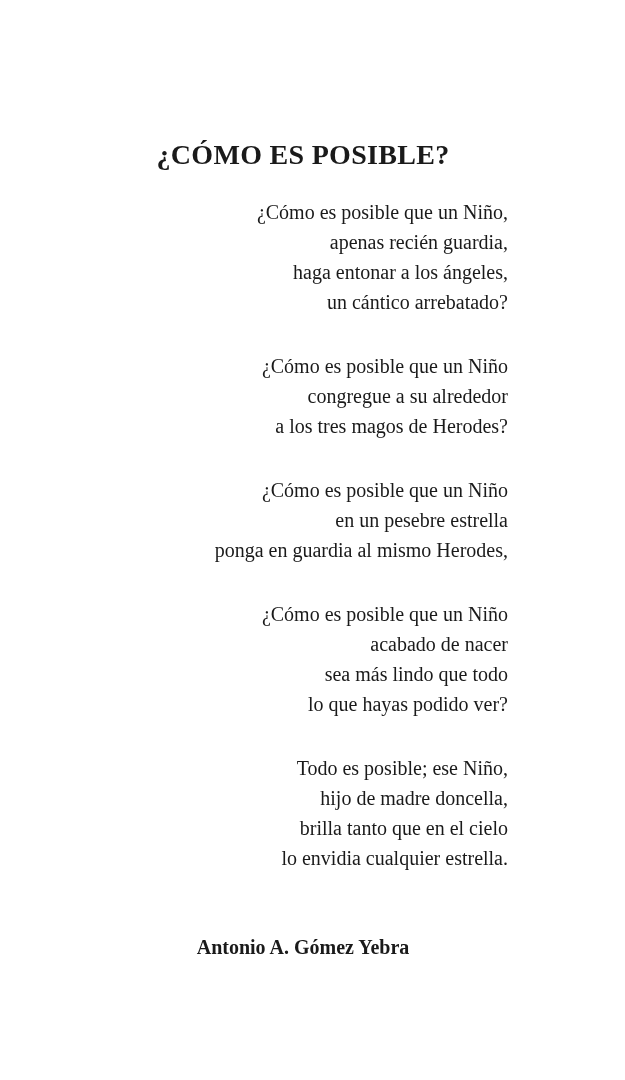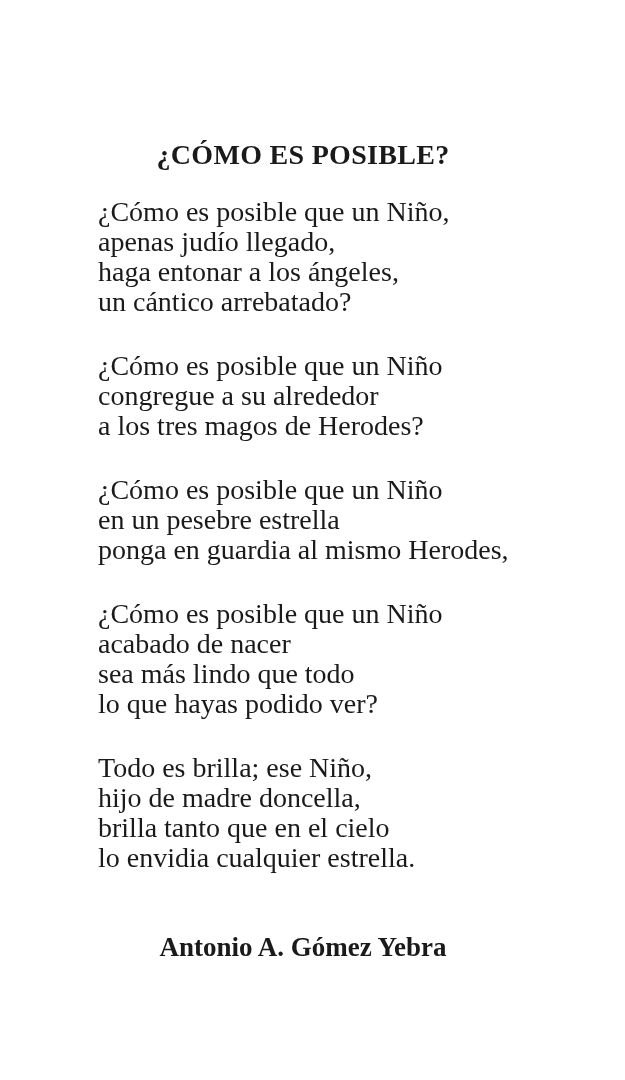--- a/index.html
+++ b/index.html
@@ -29,44 +29,45 @@
     margin: 0 0 25px 0;
     text-align: center;
     letter-spacing: 0.3px;
     white-space: nowrap;
   }
   .stanza {
     margin: 0 0 34px 0;
   }
   .poem-line {
     margin: 0;
-    font-size: 28px;
+    font-size: 20px;
     line-height: 30px;
     white-space: nowrap;
+    text-align: right;
   }
   .poem-author {
-    font-size: 27px;
+    font-size: 20px;
     font-weight: bold;
     line-height: 33px;
     margin-top: 58px;
     text-align: center;
     white-space: nowrap;
   }
 </style>
 </head>
 <body>
 
 <div class="page">
   <div class="content">
 
     <h1 class="poem-title">¿CÓMO ES POSIBLE?</h1>
 
     <div class="stanza">
       <p class="poem-line">¿Cómo es posible que un Niño,</p>
-      <p class="poem-line">apenas judío llegado,</p>
+      <p class="poem-line">apenas recién guardia,</p>
       <p class="poem-line">haga entonar a los ángeles,</p>
       <p class="poem-line">un cántico arrebatado?</p>
     </div>
 
     <div class="stanza">
       <p class="poem-line">¿Cómo es posible que un Niño</p>
       <p class="poem-line">congregue a su alrededor</p>
       <p class="poem-line">a los tres magos de Herodes?</p>
     </div>
 
@@ -77,21 +78,21 @@
     </div>
 
     <div class="stanza">
       <p class="poem-line">¿Cómo es posible que un Niño</p>
       <p class="poem-line">acabado de nacer</p>
       <p class="poem-line">sea más lindo que todo</p>
       <p class="poem-line">lo que hayas podido ver?</p>
     </div>
 
     <div class="stanza">
-      <p class="poem-line">Todo es brilla; ese Niño,</p>
+      <p class="poem-line">Todo es posible; ese Niño,</p>
       <p class="poem-line">hijo de madre doncella,</p>
       <p class="poem-line">brilla tanto que en el cielo</p>
       <p class="poem-line">lo envidia cualquier estrella.</p>
     </div>
 
     <div class="poem-author">Antonio A. Gómez Yebra</div>
 
   </div>
 </div>
 

